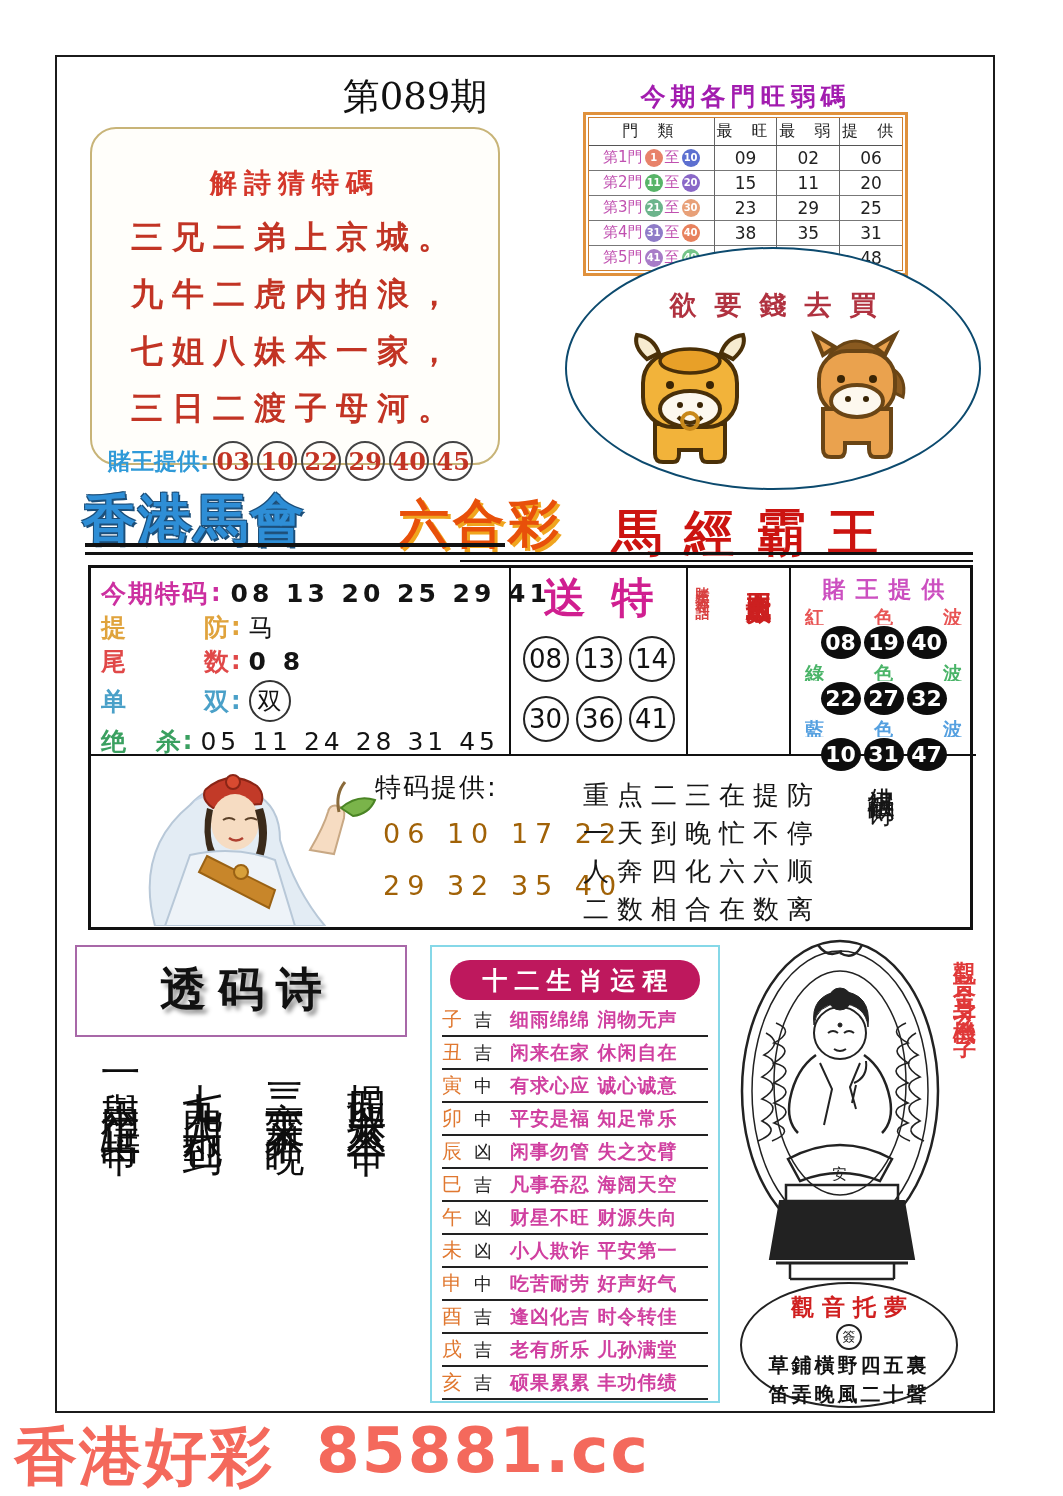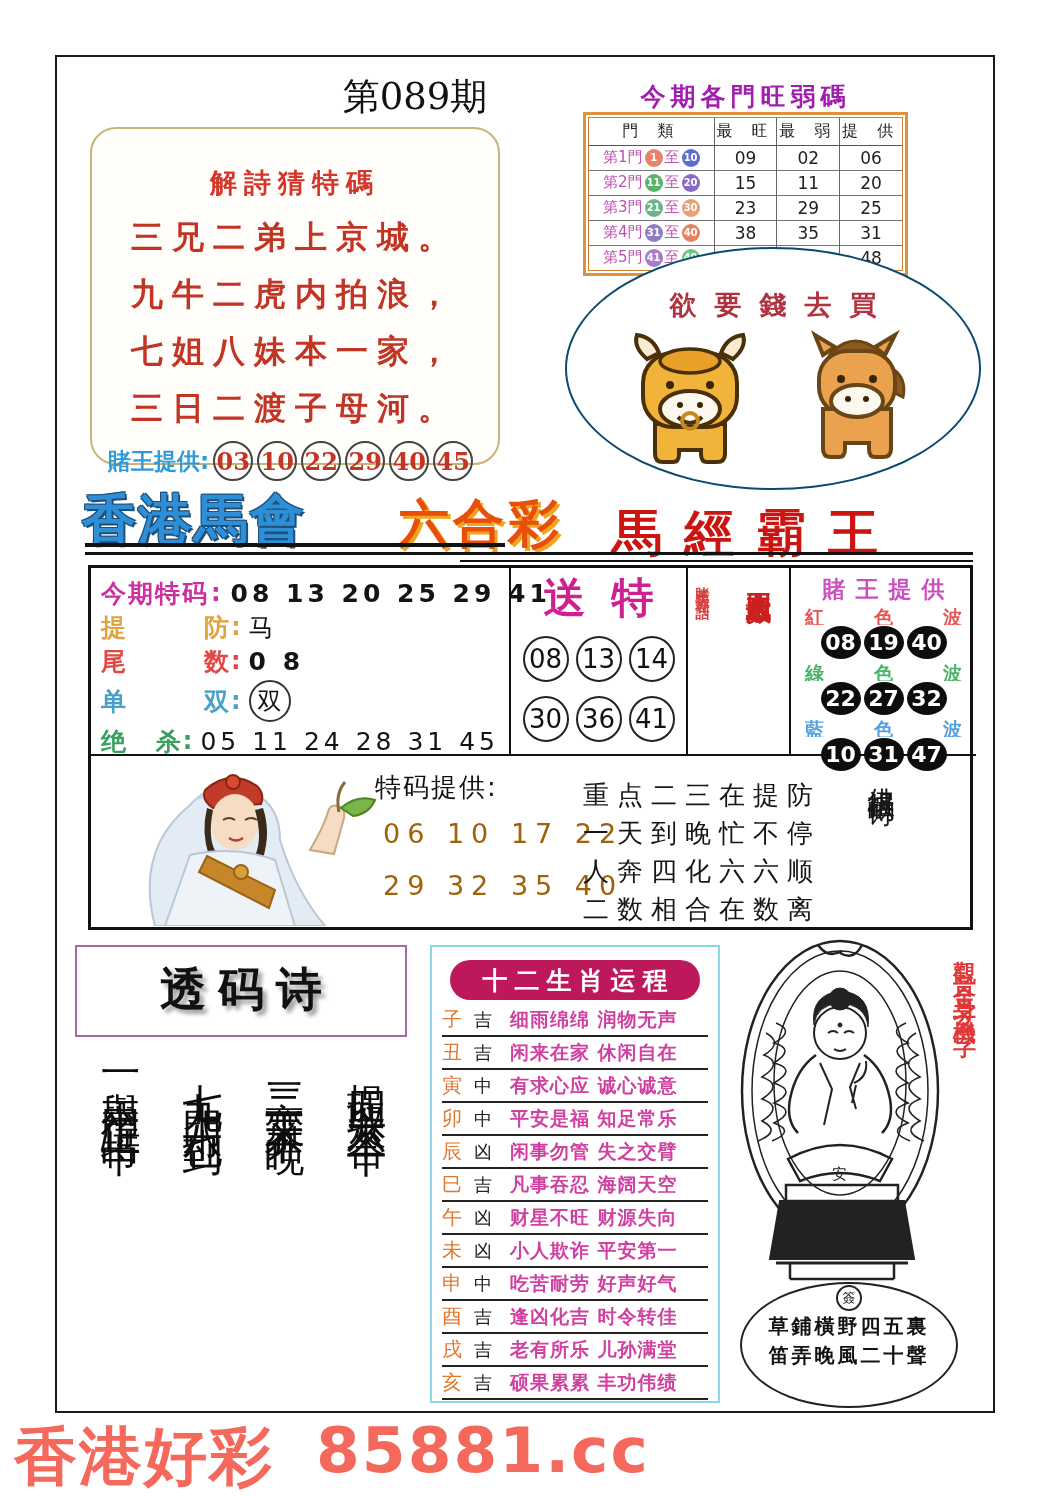--- a/index.html
+++ b/index.html
@@ -508,20 +508,21 @@
     <path d="M60 226 q52 -28 104 0 l-12 22 q-40 -16 -80 0 Z" stroke-width="2.5"></path>
     <text x="104" y="246" font-size="15" fill="#222" stroke="none" font-family="DejaVu Sans, sans-serif">安</text>
     <path d="M58 252 h112 v16 h-112 Z" stroke-width="2.5"></path>
     <path d="M52 268 h124 l10 58 h-144 Z" fill="#222" stroke-width="2"></path>
     <path d="M48 330 h132" stroke-width="3"></path>
     <path d="M62 330 v16 M166 330 v16 M62 346 h104" stroke-width="2.5"></path>
   </svg>
   <div class="abs" id="guanyin-vert-label">觀音金身玄機字</div>
 
   <div class="abs" id="dream-oval">
+    <div id="dream-title">觀音托夢</div>
     <div id="stamp-circle">簽</div>
     <div class="dream-line">草鋪橫野四五裏</div>
     <div class="dream-line">笛弄晚風二十聲</div>
   </div>
 
   <div class="abs" id="footer">
     <span>香港好彩</span>
     <span>85881.cc</span>
   </div>
 

